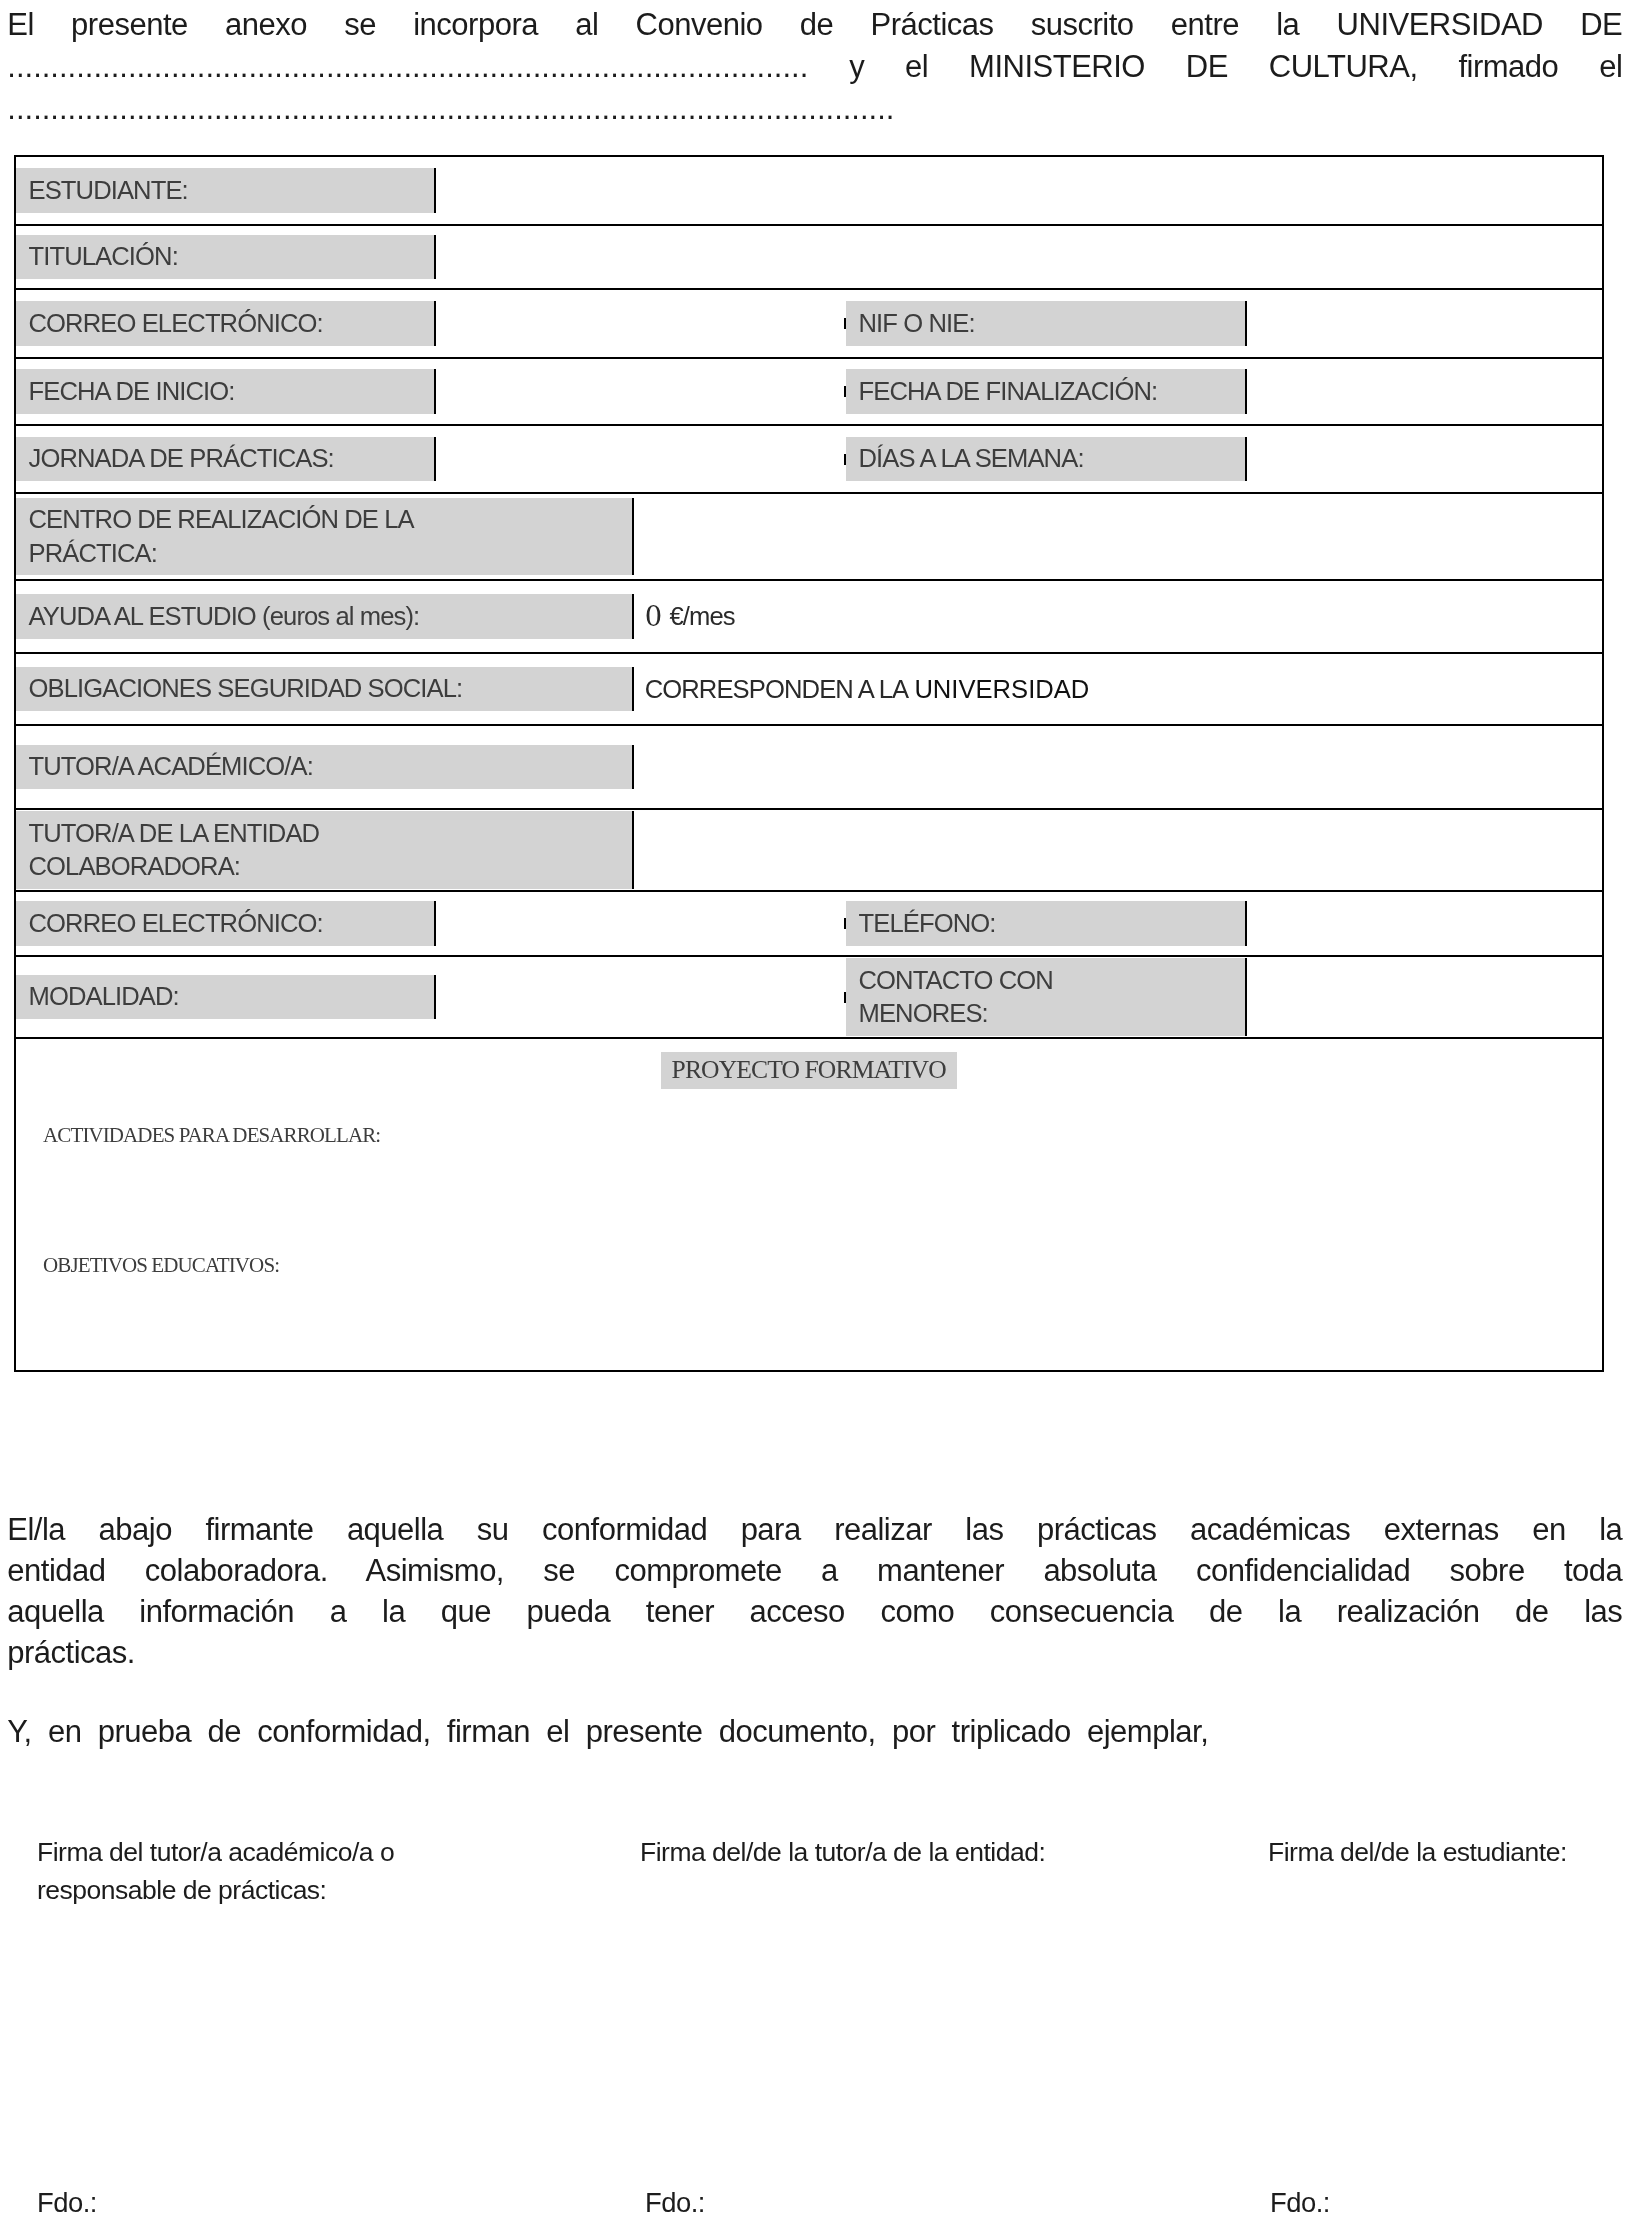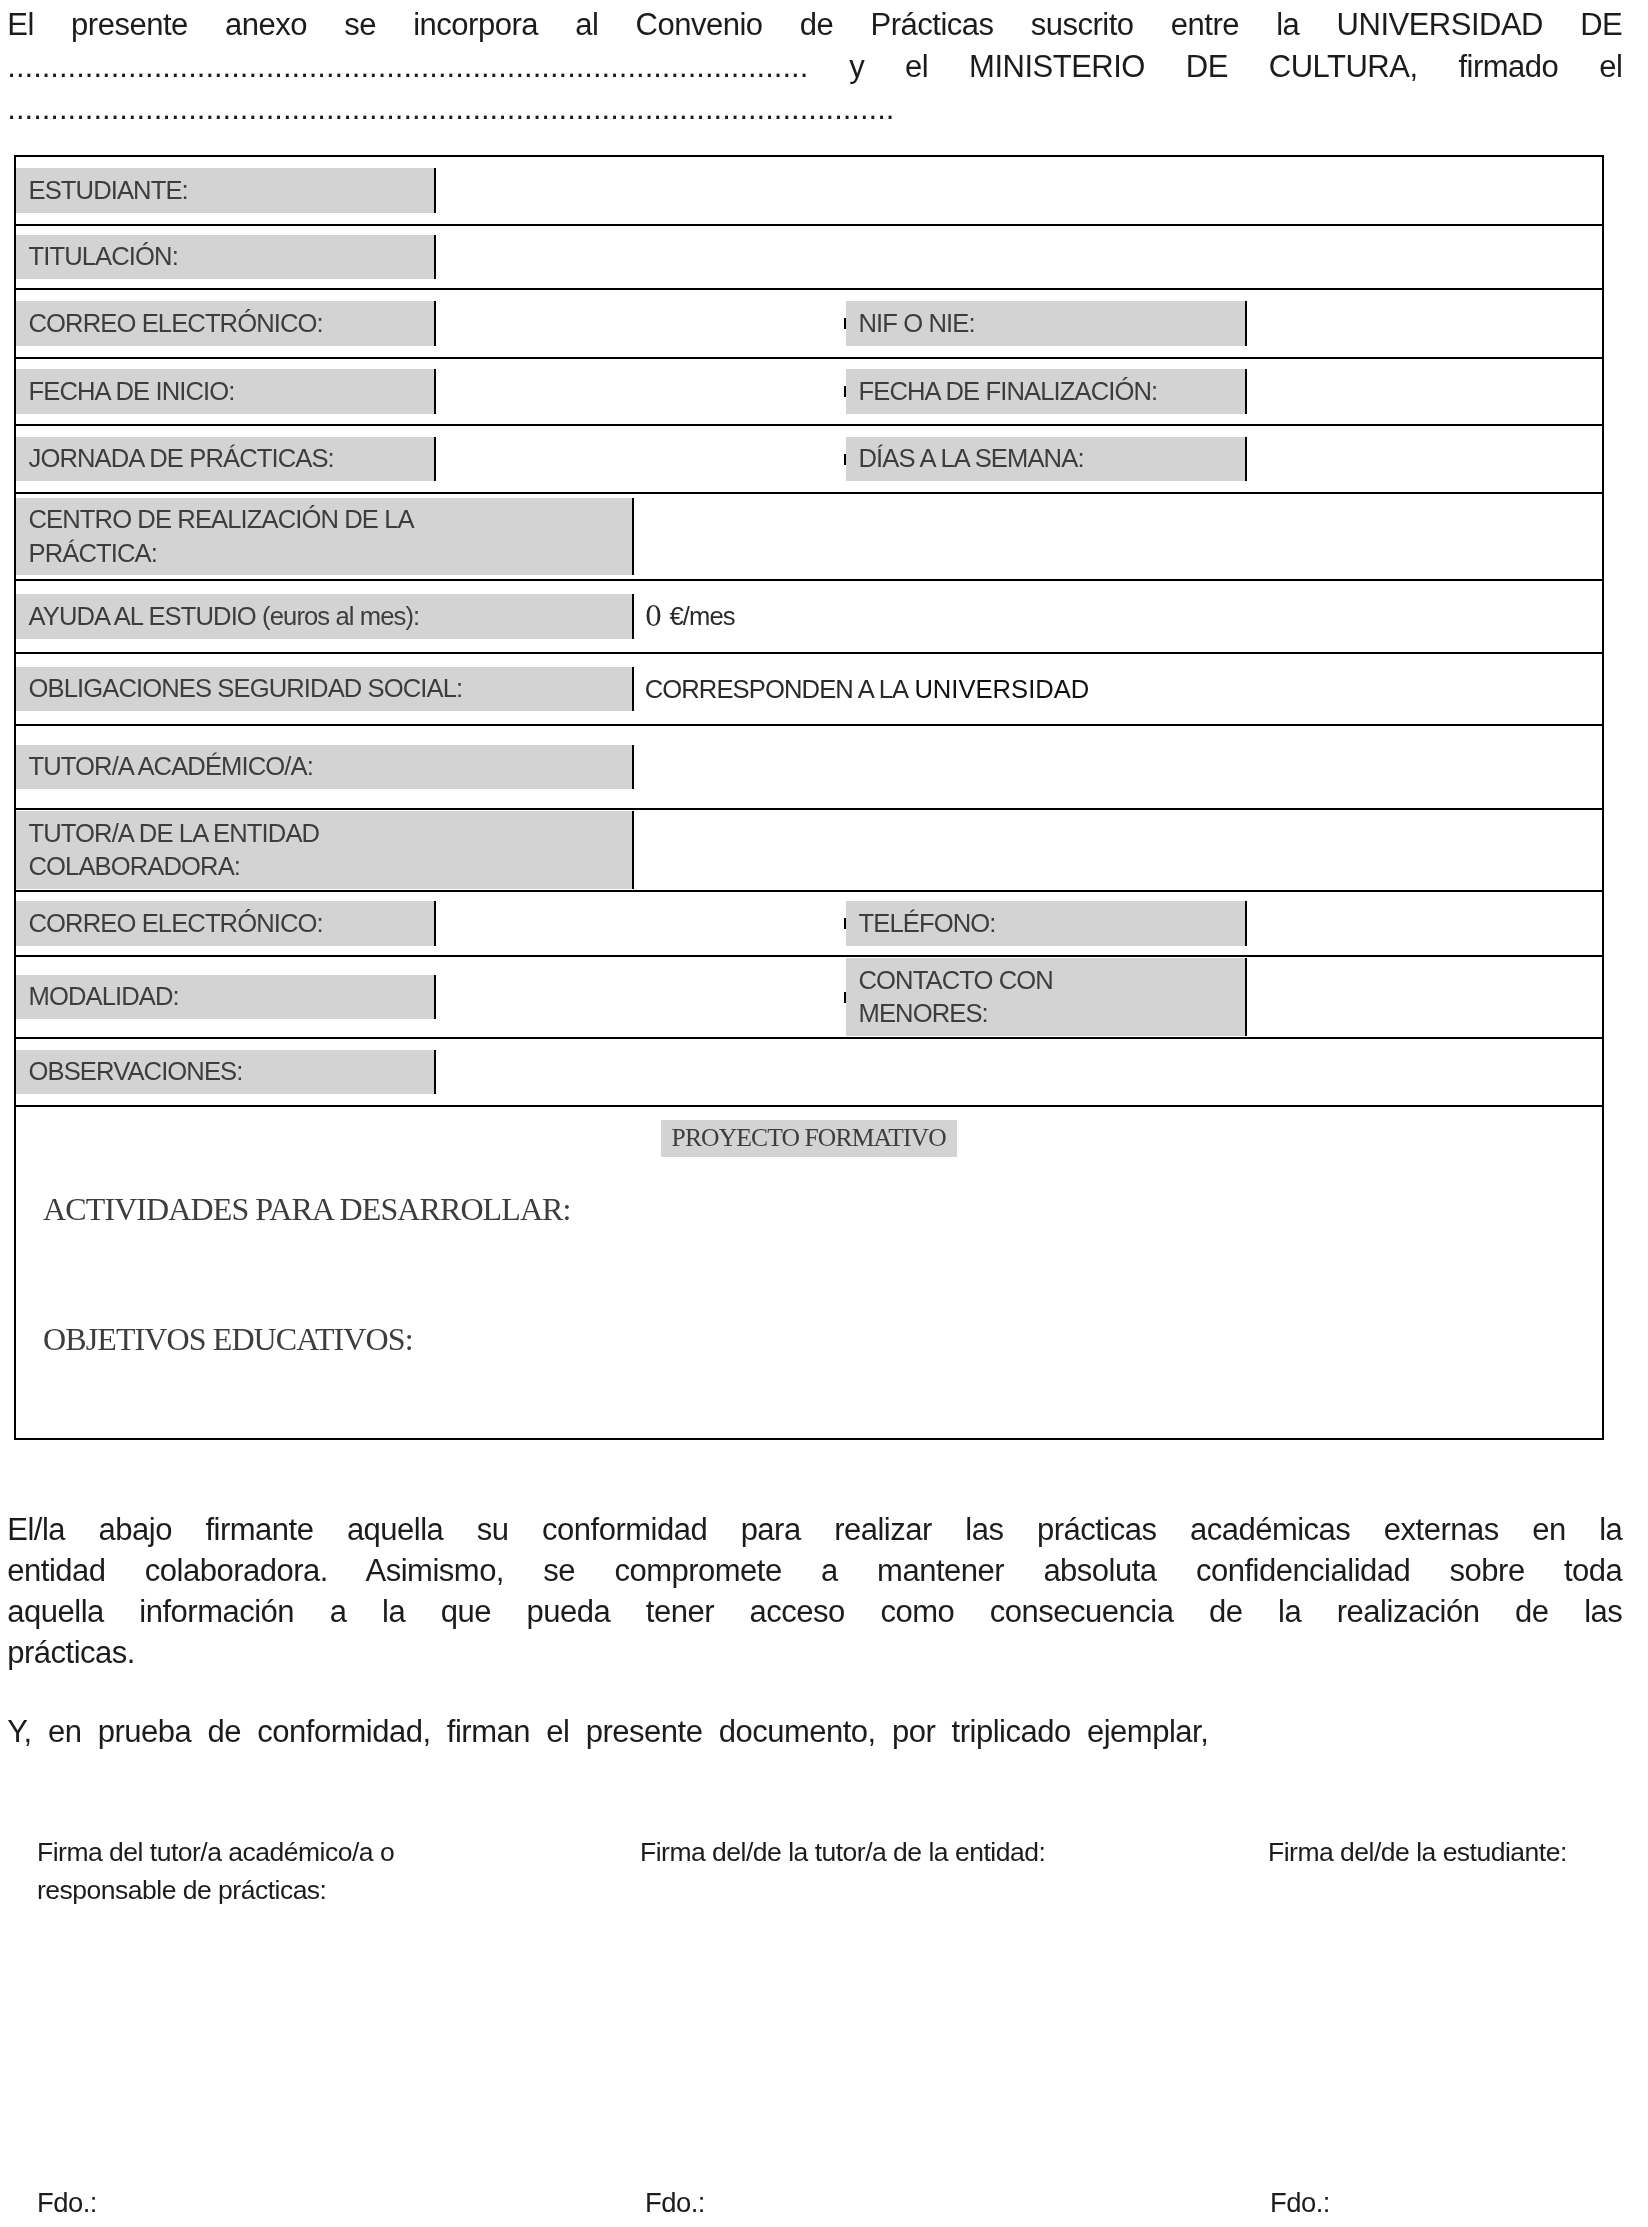--- a/index.html
+++ b/index.html
@@ -41,21 +41,21 @@
   .grow{flex:1 1 auto;min-width:0;}
   .serif-num{font-family:"DejaVu Serif", serif;font-size:27.4px;letter-spacing:0;margin-right:7.3px;}
   .plain{letter-spacing:0;color:#111;}
   
   .pf-cell{position:relative;display:block;min-height:331px;width:100%;font-family:Liberation Serif, serif;}
   .pf-title-wrap{text-align:center;padding-top:12.8px;}
   .pf-title{
     display:inline-block;background:#d3d3d3;color:#3d3d3d;
     font-size:25.6px;letter-spacing:-0.9px;padding:3.7px 11px;
   }
-  .pf-item{position:absolute;left:27.4px;color:#3d3d3d;font-size:32px;letter-spacing:-0.9px;}
+  .pf-item{position:absolute;left:27.4px;color:#3d3d3d;font-size:21px;letter-spacing:-0.9px;}
   .pf-activities{top:84px;}
   .pf-objectives{top:214px;}
   
   .declaration{position:absolute;left:7.3px;top:1509px;width:1615px;font-size:31px;line-height:41px;letter-spacing:-0.5px;color:#1c1c1c;}
   .declaration .dline{text-align:justify;text-align-last:justify;}
   .declaration .dline.last{text-align:left;text-align-last:left;}
   .conformity{position:absolute;left:7.3px;top:1714px;width:1615px;font-size:31px;letter-spacing:-0.5px;word-spacing:8.2px;color:#1c1c1c;}
   
   .sig{position:absolute;top:1833px;font-size:26.5px;line-height:38px;letter-spacing:-0.5px;color:#1c1c1c;}
   .sig1{left:37px;width:420px;}
@@ -182,26 +182,20 @@
           <span>MODALIDAD:</span>
         </div>
       <div class="cell val w2 br"></div>
       <div class="cell lbl w3">
         <span>CONTACTO CON</span>
         <span>MENORES:</span>
       </div>
       <div class="cell val grow"></div>
     </div>
 
-    <div class="t-row" style="min-height:68px;">
-      <div class="cell lbl w1">
-          <span>OBSERVACIONES:</span>
-        </div>
-      <div class="cell val grow"></div>
-    </div>
 
     <div class="t-row pf-cell">
       <div class="pf-title-wrap">
         <span class="pf-title">PROYECTO FORMATIVO</span>
       </div>
       <div class="pf-item pf-activities">ACTIVIDADES PARA DESARROLLAR:</div>
       <div class="pf-item pf-objectives">OBJETIVOS EDUCATIVOS:</div>
     </div>
 
   </div>

